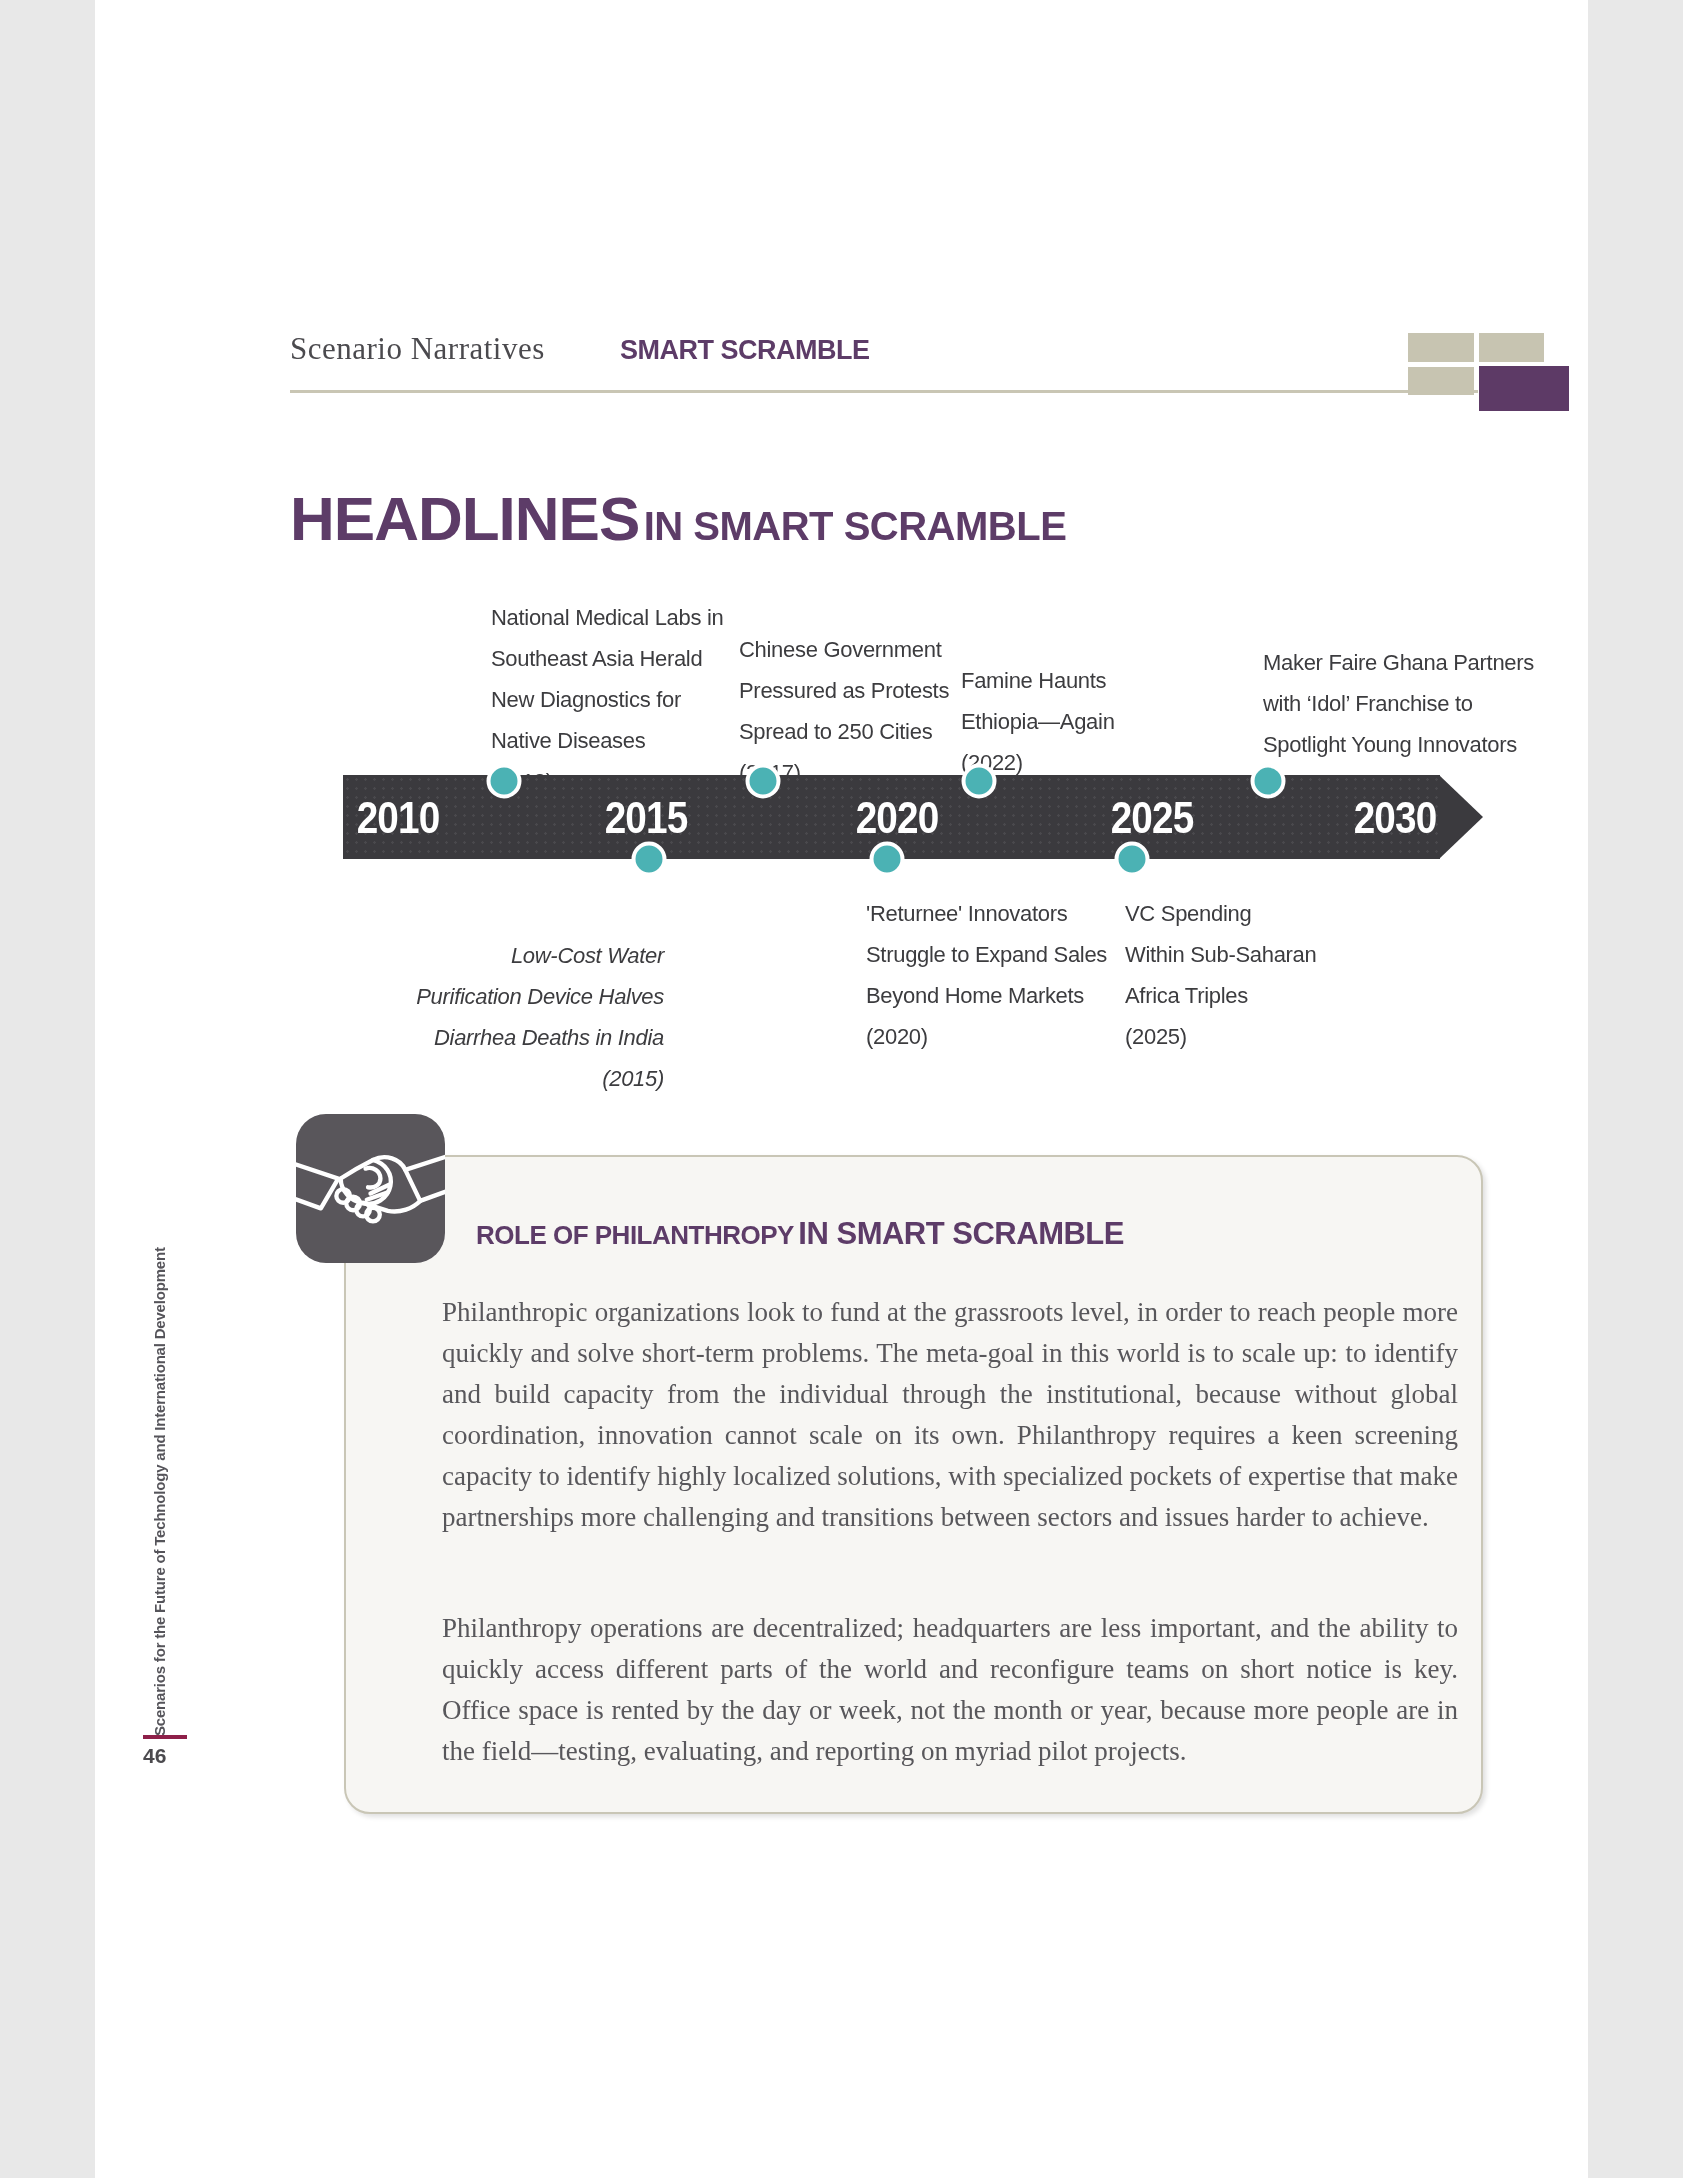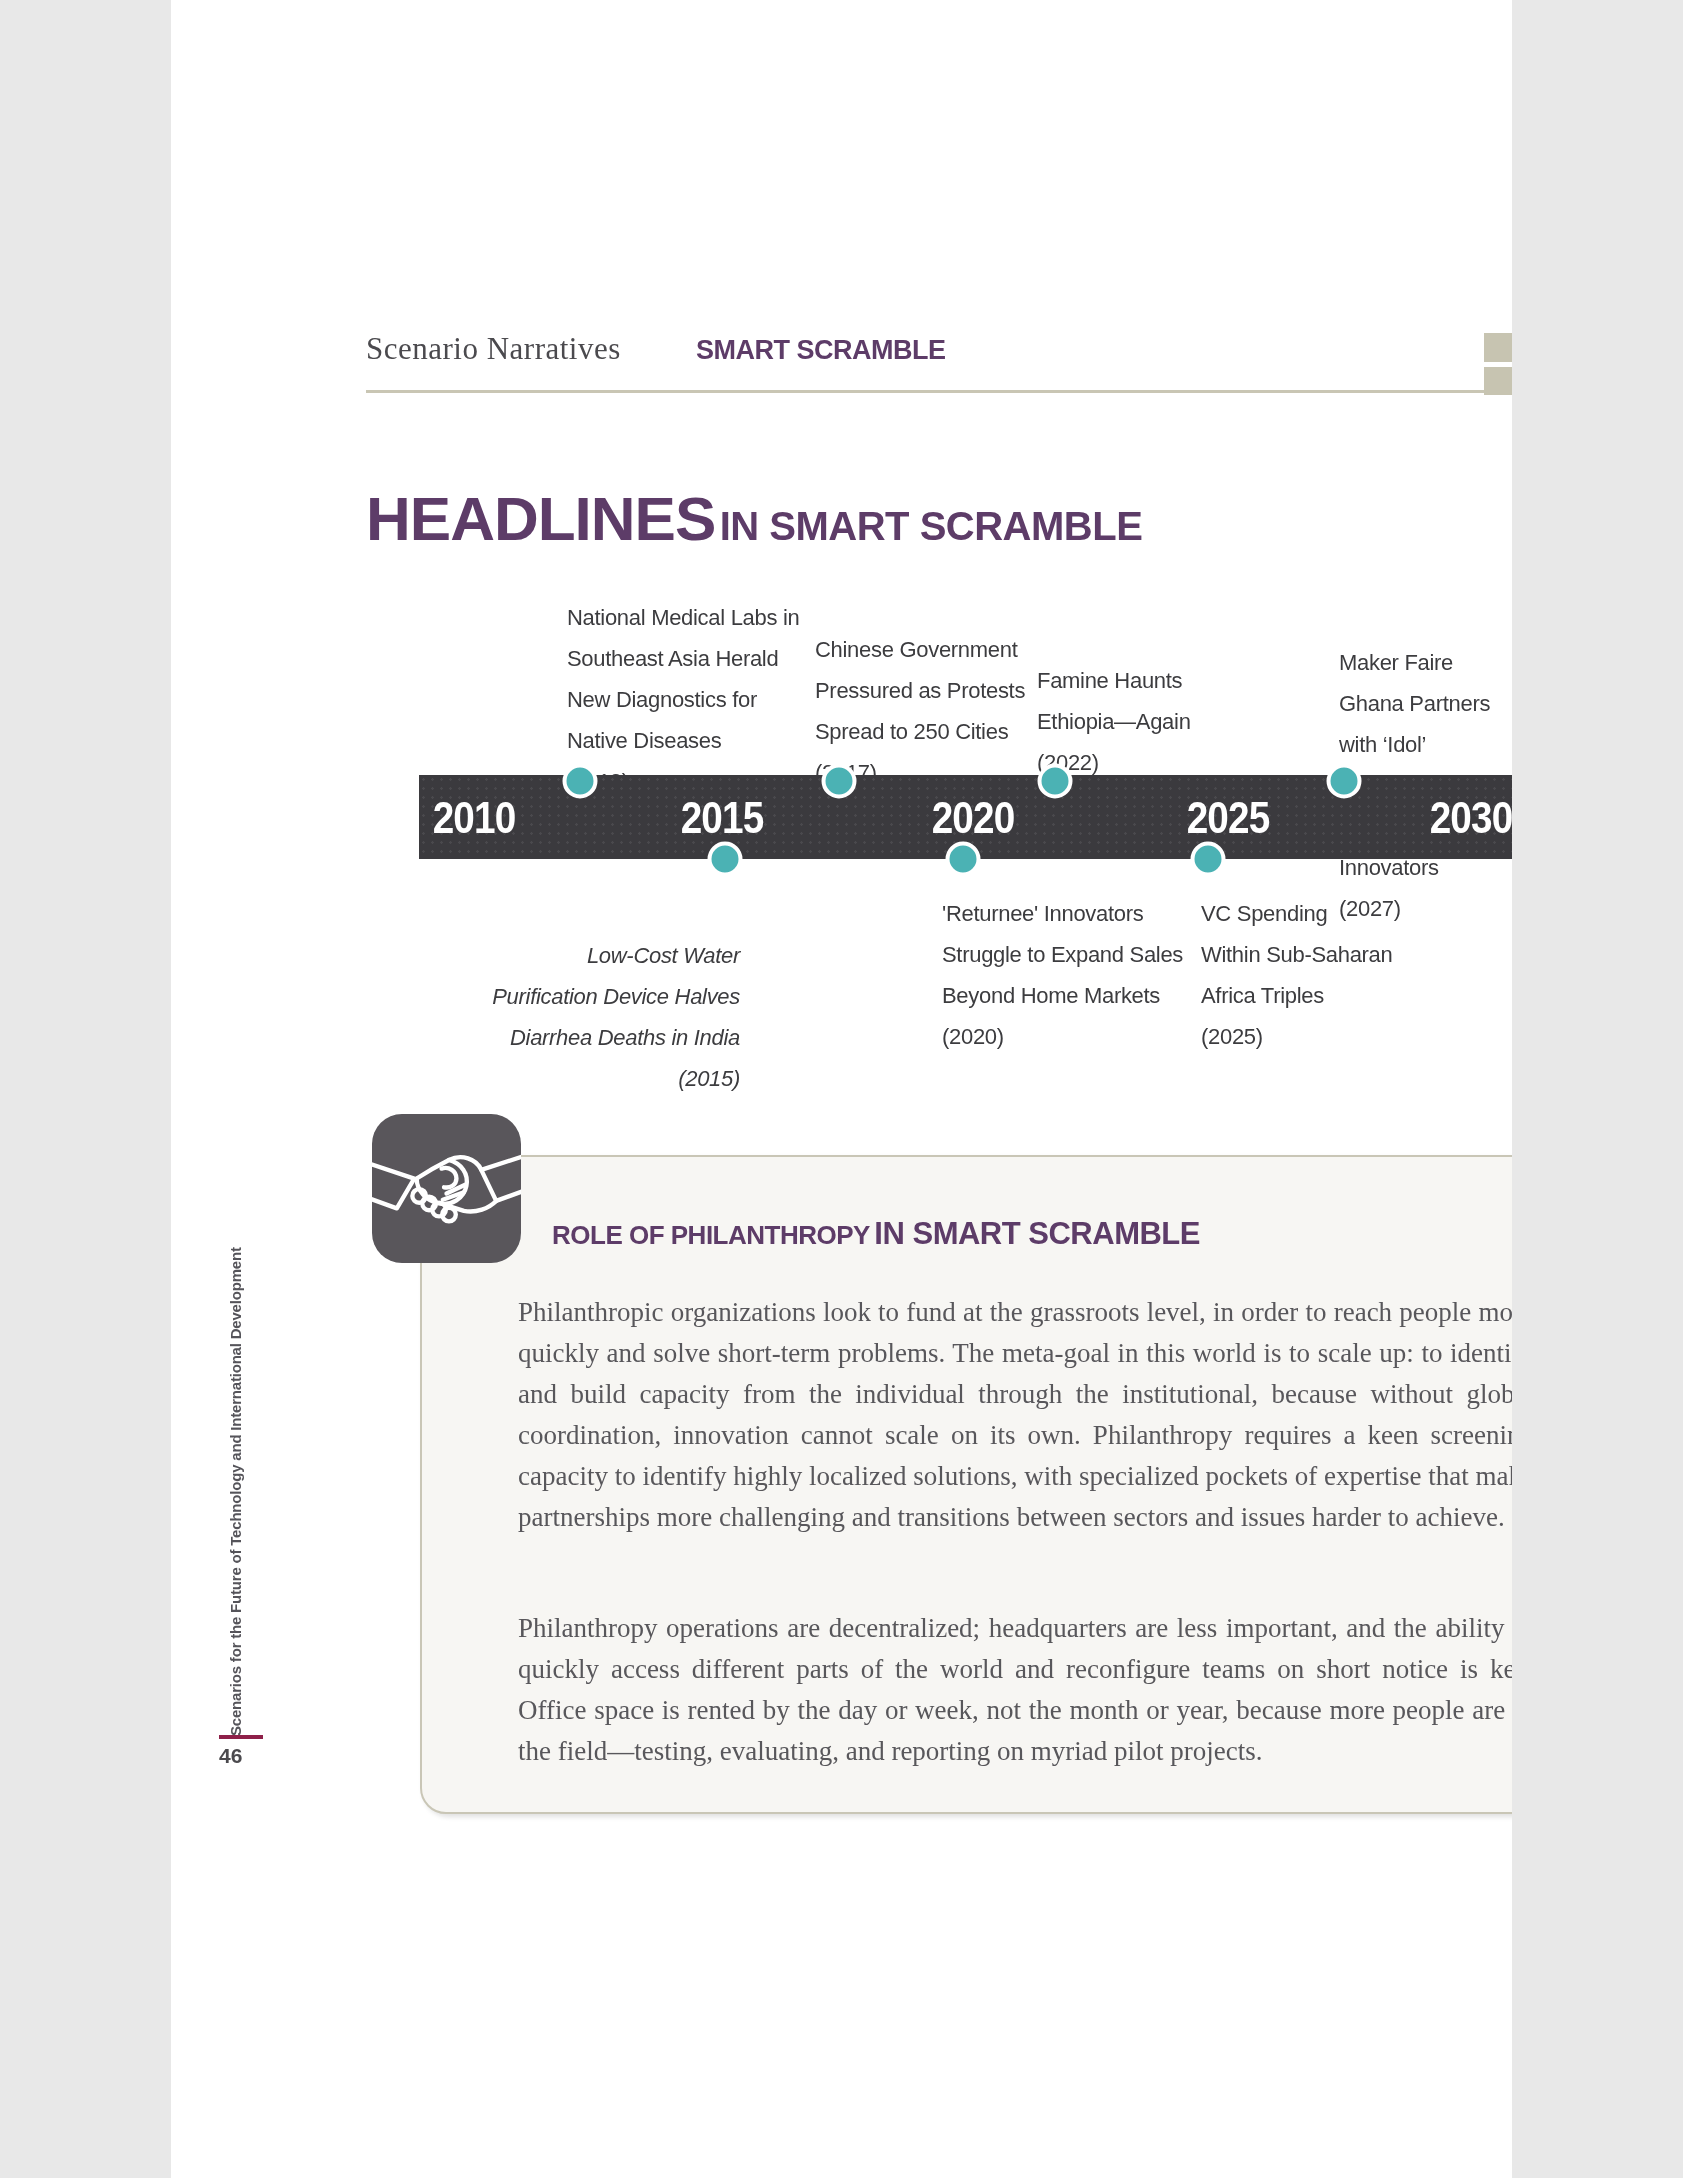--- a/index.html
+++ b/index.html
@@ -1,17 +1,17 @@
 <!DOCTYPE html>
 <html><head>
 <meta charset="utf-8">
 <style>
   html,body{margin:0;padding:0;background:#e8e8e8;}
   #page{
-    position:relative; width:1341px; height:2178px; background:#ffffff;
+    position:relative; width:1493px; height:2178px; background:#ffffff;
     font-family:"Liberation Sans", sans-serif; overflow:hidden;
     margin:0 auto;
   }
   
   .hdr-section{
     position:absolute; left:195px; top:331px;
     font-family:"Liberation Serif", serif; font-size:31px; color:#4b4a4e;
     letter-spacing:0.5px;
   }
   .hdr-scenario{

